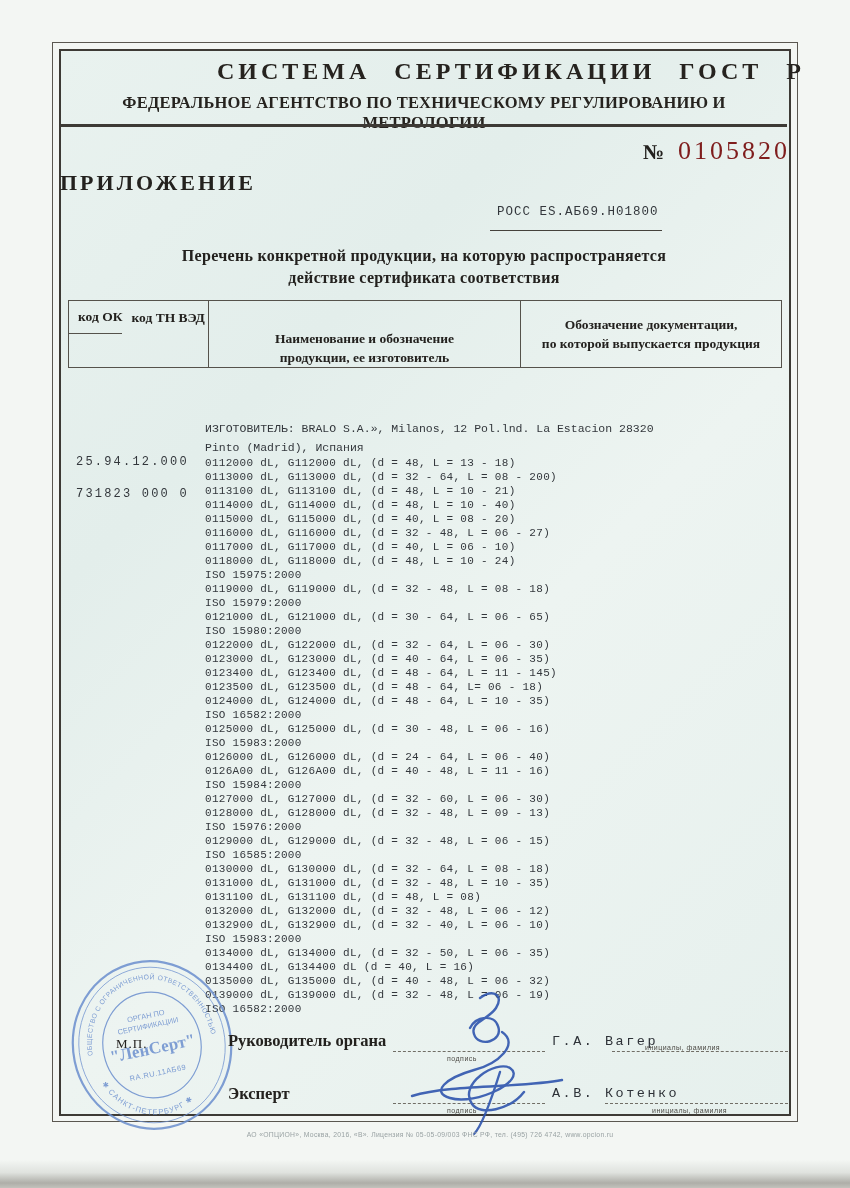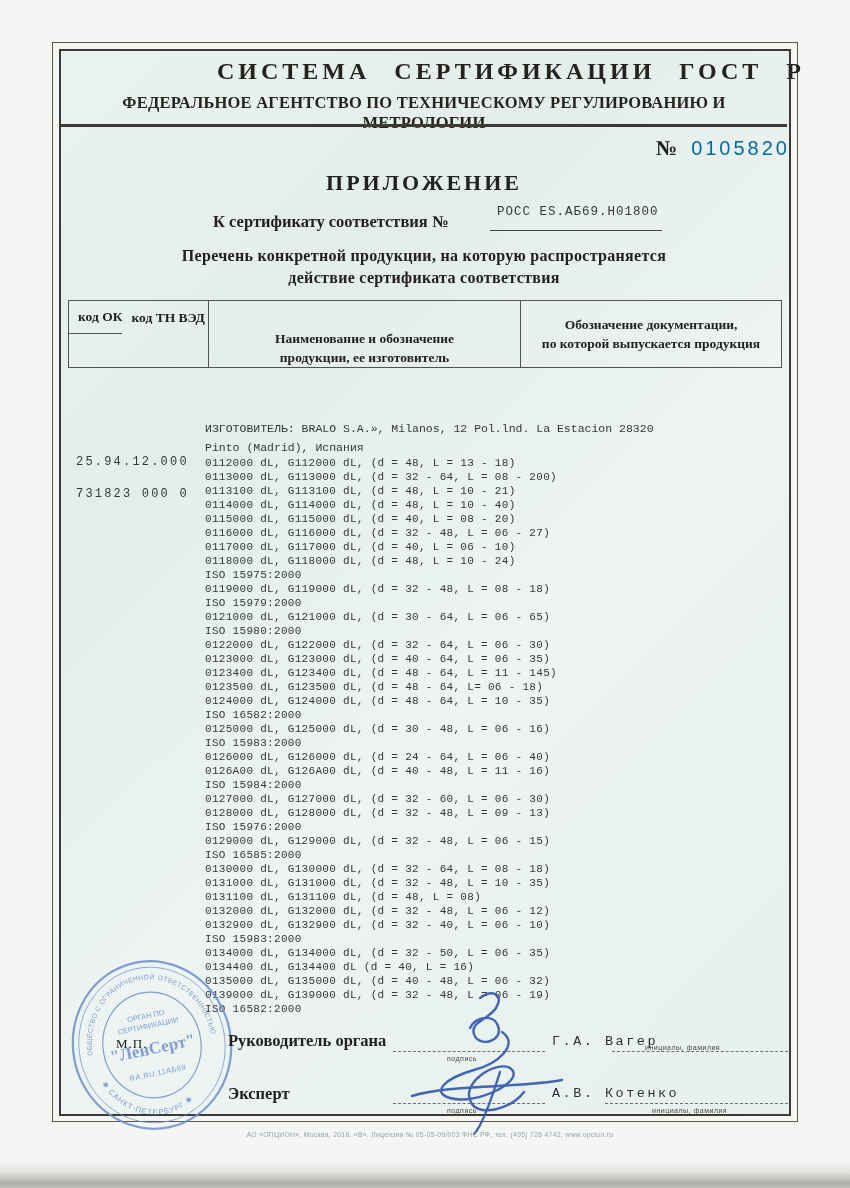--- a/index.html
+++ b/index.html
@@ -14,23 +14,23 @@
 
   
   .doc-title{left:60px;top:58px;width:848px;text-align:center;font-size:24px;font-weight:bold;
      letter-spacing:4px;word-spacing:14px;color:#26231f;margin-left:27px;}
   .doc-subtitle{left:60px;top:93px;width:728px;text-align:center;font-size:16.5px;font-weight:bold;
      letter-spacing:.2px;color:#26231f;}
   .header-rule{left:61px;top:124px;width:726px;height:2.5px;background:#3d3a35;}
 
   .serial{left:560px;top:136px;width:230px;display:flex;align-items:baseline;gap:14px;justify-content:flex-end;}
   .serial-label{font-size:21px;font-weight:bold;}
-  .serial-number{font-family:Liberation Sans, sans-serif;font-size:20px;letter-spacing:3px;color:#0369a1;}
+  .serial-number{font-family:Liberation Serif, serif;font-size:26px;letter-spacing:3px;color:#7f1d1d;}
 
-  .appendix-title{left:60px;top:170px;width:728px;text-align:center;font-size:22px;font-weight:bold;letter-spacing:3px;}
+  .appendix-title{left:60px;top:170px;width:728px;text-align:left;font-size:22px;font-weight:bold;letter-spacing:3px;}
   .cert-label{left:213px;top:212px;font-size:16.5px;font-weight:bold;}
   .cert-value{left:497px;top:205px;font-family:"Liberation Mono",monospace;font-size:12.5px;letter-spacing:1px;color:#3a3e45;}
   .cert-underline{left:490px;top:230px;width:172px;height:1px;background:#45423c;}
   .desc-line1{left:60px;top:247px;width:728px;text-align:center;font-size:16px;font-weight:bold;letter-spacing:.3px;}
   .desc-line2{left:60px;top:269px;width:728px;text-align:center;font-size:16px;font-weight:bold;letter-spacing:.3px;}
 
   
   .thead{left:68px;top:300px;width:714px;height:68px;border:1.2px solid #55524b;display:flex;box-sizing:border-box;}
   .th-c1{width:140px;border-right:1.2px solid #55524b;display:flex;box-sizing:border-box;}
   .th-c1a{height:33px;border-bottom:1.2px solid #55524b;padding:8px 0 0 9px;box-sizing:border-box;
@@ -86,21 +86,20 @@
   <div class="abs doc-title">СИСТЕМА СЕРТИФИКАЦИИ ГОСТ Р</div>
   <div class="abs doc-subtitle">ФЕДЕРАЛЬНОЕ АГЕНТСТВО ПО ТЕХНИЧЕСКОМУ РЕГУЛИРОВАНИЮ И МЕТРОЛОГИИ</div>
   <div class="abs header-rule"></div>
 
   <div class="abs serial">
     <span class="serial-label">№</span>
     <span class="serial-number">0105820</span>
   </div>
 
   <div class="abs appendix-title">ПРИЛОЖЕНИЕ</div>
-  <div class="abs cert-label">К сертификату соответствия №</div>
   <div class="abs cert-value mono">РОСС ES.АБ69.Н01800</div>
   <div class="abs cert-underline"></div>
   <div class="abs desc-line1">Перечень конкретной продукции,  на которую распространяется</div>
   <div class="abs desc-line2">действие сертификата соответствия</div>
 
   <div class="abs thead">
     <div class="th-c1">
       <div class="th-c1a">код ОК</div>
       <div class="th-c1b">код ТН ВЭД</div>
     </div>

